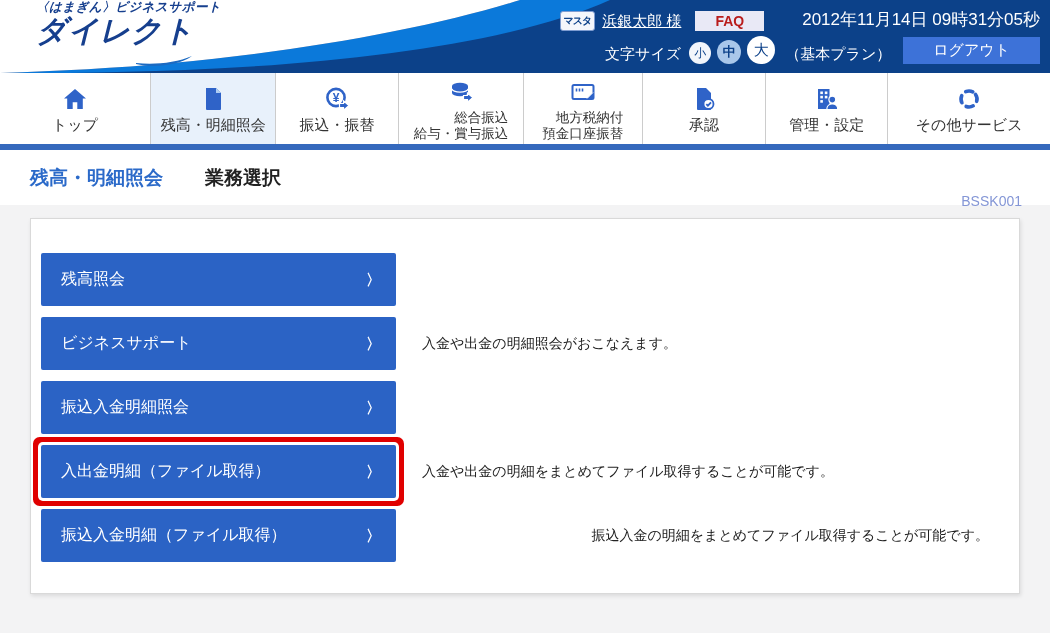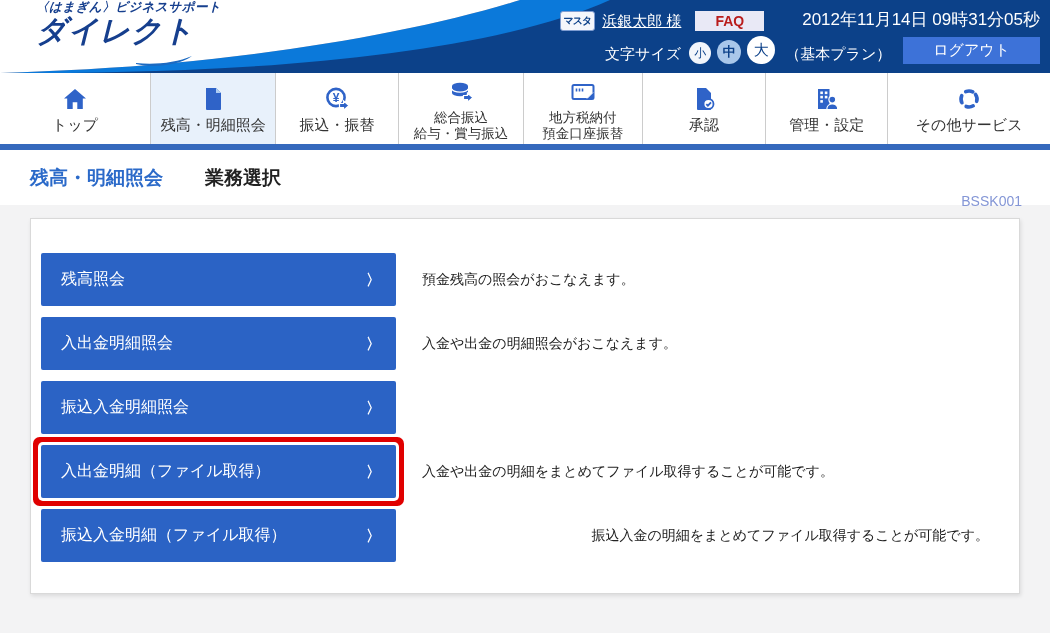--- a/index.html
+++ b/index.html
@@ -28,21 +28,21 @@
   .fs-large { width:28px; height:28px; font-size:15px; background:#ffffff; }
   .plan { font-size:15px; margin:0 12px 0 4px; }
   .logout-btn { background:#3d72d8; color:#fff; border:none; font-size:15px; padding:4px 30px; cursor:pointer; font-family:inherit; }
 
   
   .main-nav { display:flex; width:100%; height:71px; background:#fff; }
   .nav-item { display:flex; flex-direction:column; align-items:center; justify-content:center; gap:5px; border-right:1px solid #ccc; cursor:pointer; padding-top:3px; }
   .nav-item:last-child { border-right:none; }
   .nav-item.selected { background:#e8f1fb; }
   .nav-icon { height:26px; display:flex; align-items:center; }
-  .nav-label { text-align:center; font-size:15px; color:#333; line-height:1.12; }
+  .nav-label { text-align:right; font-size:15px; color:#333; line-height:1.12; }
   .nav-item.two-line .nav-label { font-size:13.5px; }
   .n1{flex:0 0 14.4%} .n2{flex:0 0 11.9%} .n3{flex:0 0 11.7%} .n4{flex:0 0 11.9%}
   .n5{flex:0 0 11.3%} .n6{flex:0 0 11.8%} .n7{flex:0 0 11.6%} .n8{flex:1}
   .nav-divider-bar { width:100%; height:6px; background:#3569bd; }
 
   
   .title-bar { display:flex; align-items:center; height:55px; background:#fff; }
   .title-section { color:#2b6ac9; font-size:19px; font-weight:bold; margin-left:30px; }
   .title-page { color:#222; font-size:19px; font-weight:bold; margin-left:42px; }
   .screen-code { margin-left:auto; margin-right:28px; color:#8496d6; font-size:14px;margin-top:47px; }
@@ -221,26 +221,25 @@
   </div>
 
   <main class="main-area">
     <div class="card">
 
       <div class="menu-row">
         <button class="menu-btn">
           <span>残高照会</span>
           <span class="chevron">〉</span>
         </button>
-        <span class="menu-desc">預金残高の照会がおこなえます。</span>
-      </div>
-
-      <div class="menu-row">
-        <button class="menu-btn">
-          <span>入出金明細照会</span>
+      </div>
+
+      <div class="menu-row">
+        <button class="menu-btn">
+          <span>ビジネスサポート</span>
           <span class="chevron">〉</span>
         </button>
         <span class="menu-desc">入金や出金の明細照会がおこなえます。</span>
       </div>
 
       <div class="menu-row">
         <button class="menu-btn">
           <span>振込入金明細照会</span>
           <span class="chevron">〉</span>
         </button>

